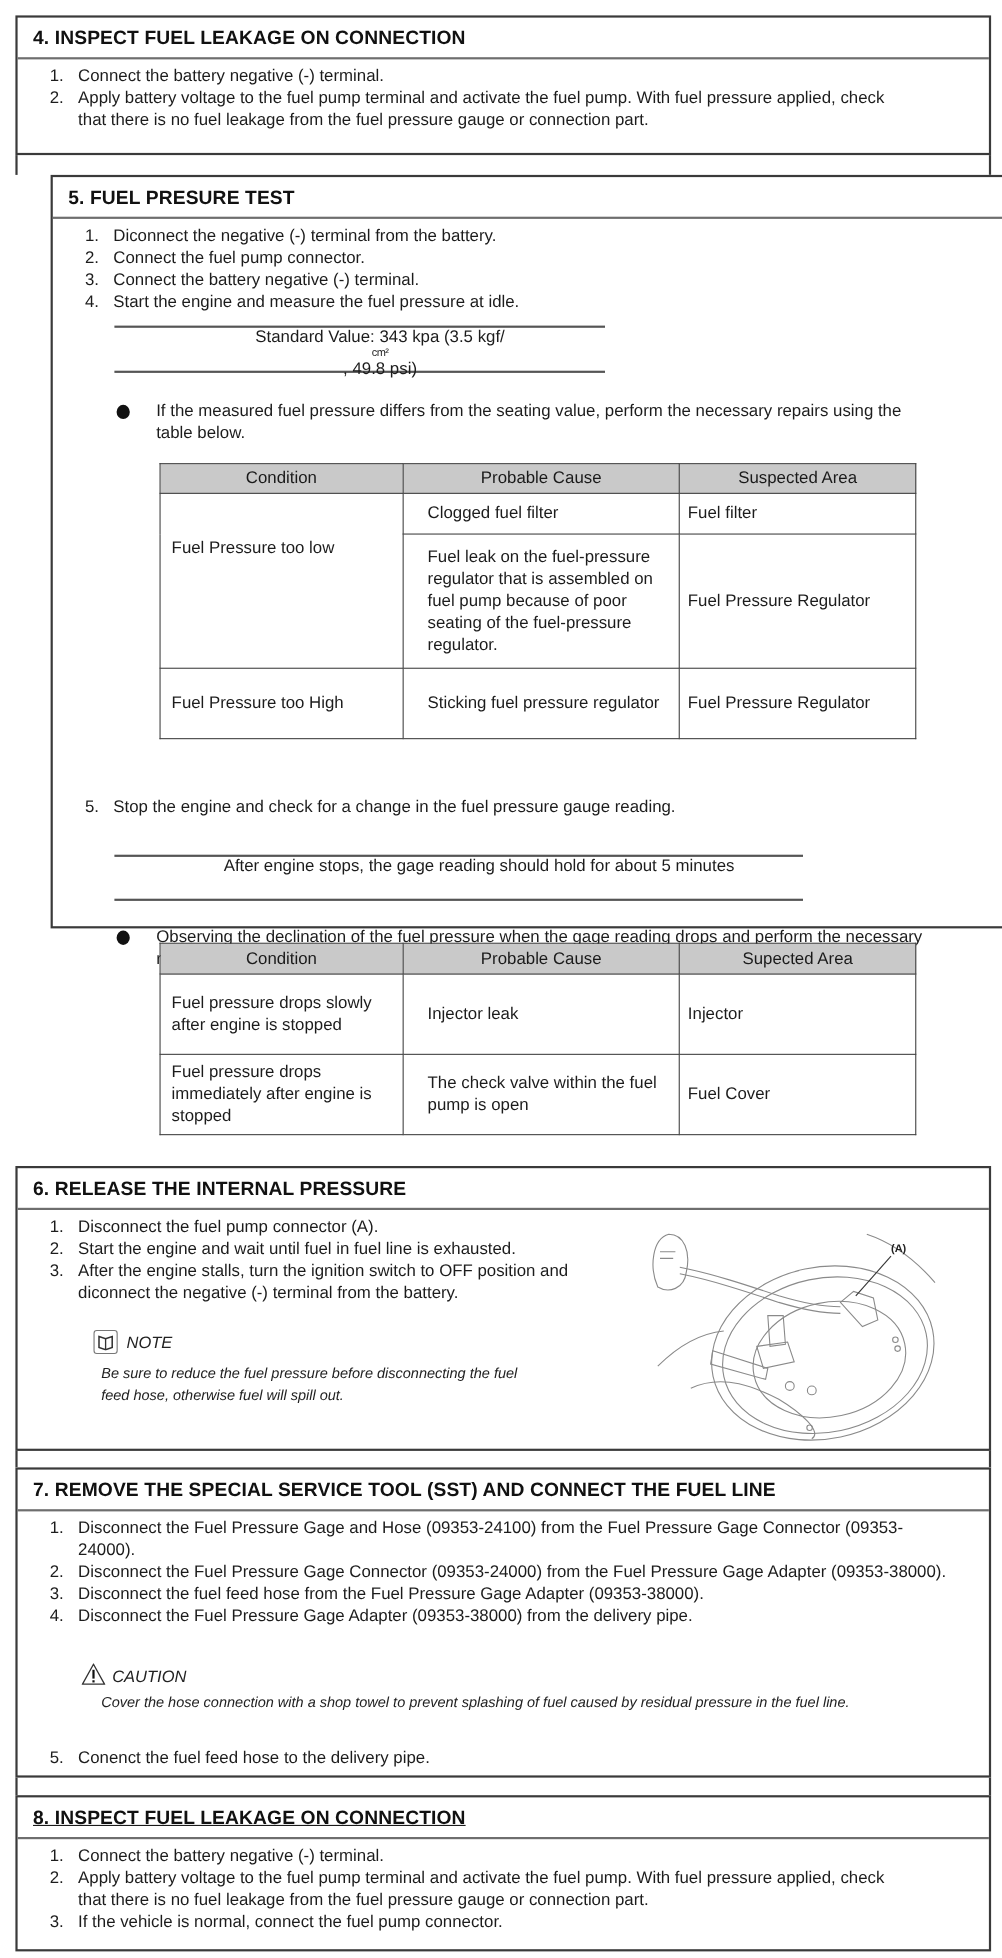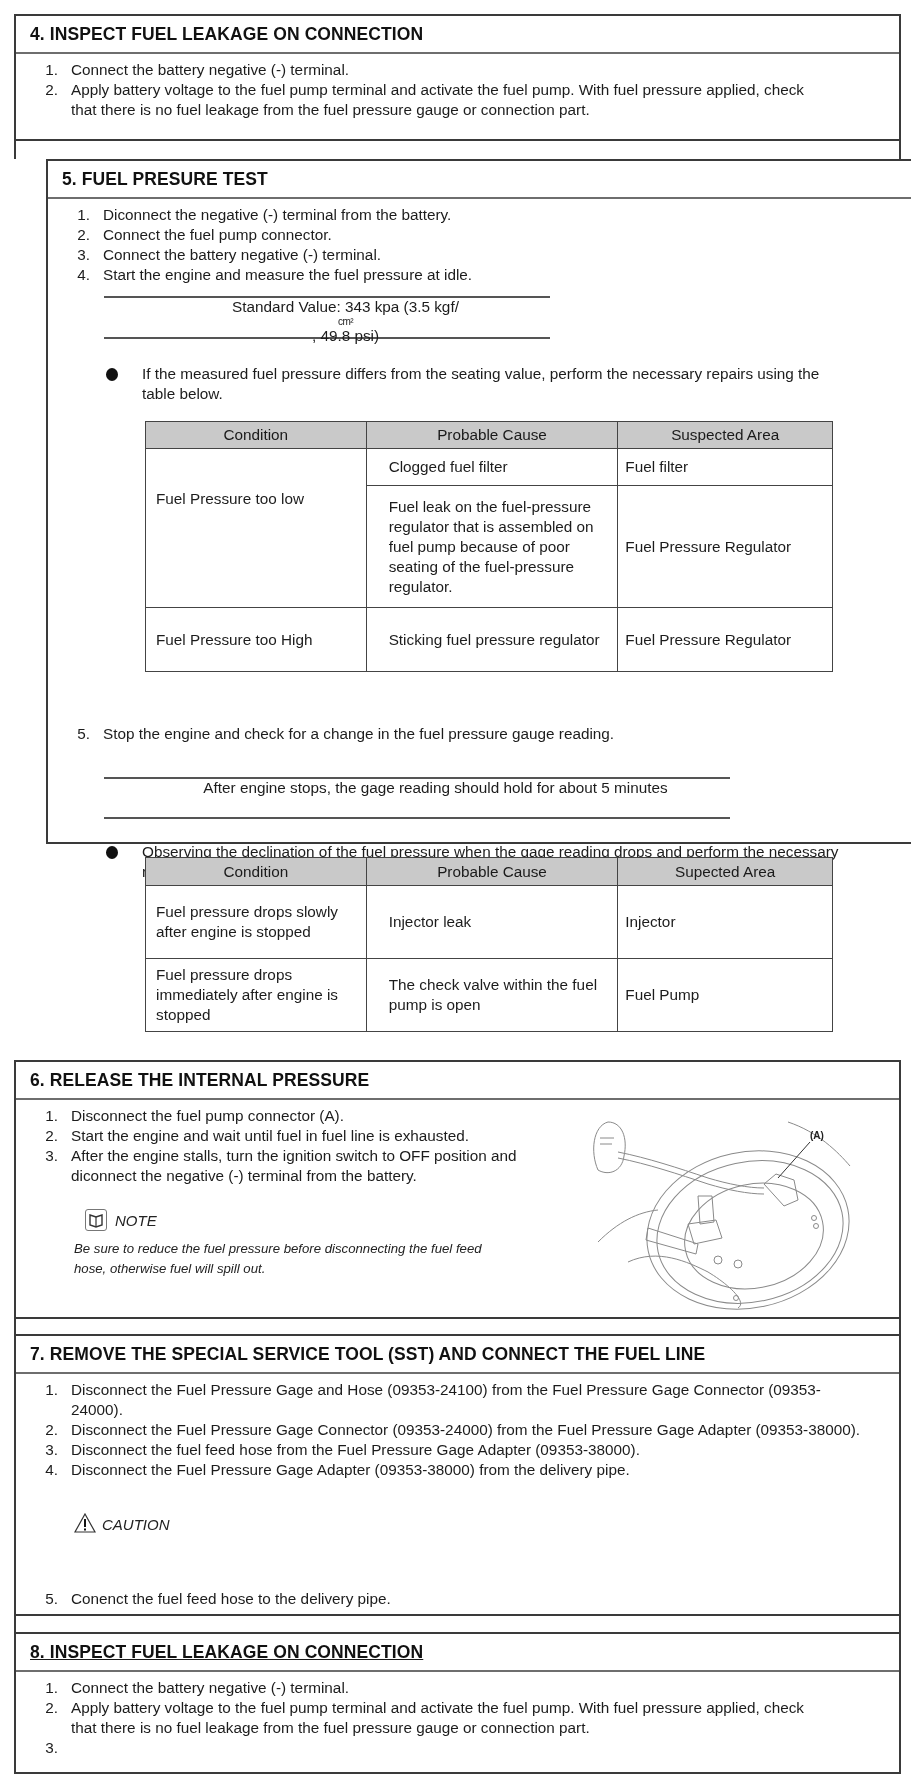--- a/index.html
+++ b/index.html
@@ -28,21 +28,21 @@
   table.grid { position: absolute; border-collapse: collapse; font-size: 15.3px; color: #1c1c1c; }
   table.grid th, table.grid td { border: 1.5px solid #444; vertical-align: middle; line-height: 20px; }
   table.grid th { background: #c9c9c9; font-weight: normal; text-align: center; color: #1a1a1a; }
   table.grid td { padding: 0 8px 0 10px; text-align: left; }
   table.grid td.cause { padding-left: 22px; padding-right: 4px; }
   table.grid td.area { padding-left: 7px; }
 
   .note-block { position: absolute; }
   .note-icon { display: inline-flex; width: 22px; height: 22px; border: 1.5px solid #777; border-radius: 3px; align-items: center; justify-content: center; vertical-align: middle; margin-right: 8px; }
   .label-italic { font-style: italic; font-size: 15px; color: #222; vertical-align: middle; }
-  .italic-text { font-style: italic; font-size: 13.2px; line-height: 20px; color: #222; }
+  .italic-text { font-style: italic; font-size: 13.2px; line-height: 20px; color: #222; margin-left: 18px; }
 
   .figure { position: absolute; }
 </style>
 </head>
 <body>
 
 <div class="section" style="top:14px;height:127px;">
   <div class="head">4. INSPECT FUEL LEAKAGE ON CONNECTION</div>
   <div class="body">
     <ol class="steps" style="top:6px;">
@@ -133,21 +133,21 @@
       </thead>
       <tbody>
         <tr style="height:73px;">
           <td>Fuel pressure drops slowly after engine is stopped</td>
           <td class="cause">Injector leak</td>
           <td class="area">Injector</td>
         </tr>
         <tr style="height:73px;">
           <td>Fuel pressure drops immediately after engine is stopped</td>
           <td class="cause">The check valve within the fuel pump is open</td>
-          <td class="area">Fuel Pump</td>
+          <td class="area">Fuel Cover</td>
         </tr>
       </tbody>
     </table>
   </div>
 </div>
 
 <div class="section" style="top:1060px;height:259px;border-width:2.5px;">
   <div class="head">6. RELEASE THE INTERNAL PRESSURE</div>
   <div class="body">
     <ol class="steps" style="top:6px;right:360px;">
@@ -214,31 +214,32 @@
       <div style="height:24px;display:flex;align-items:center;">
         <span style="display:inline-block;margin-right:6px;">
           <svg width="22" height="20" viewBox="0 0 22 20">
               <path d="M11 1 L21 19 L1 19 Z" fill="none" stroke="#333" stroke-width="1.2"></path>
               <rect x="10" y="6" width="2" height="8" fill="#111"></rect>
               <rect x="10" y="15.5" width="2" height="2" fill="#111"></rect>
             </svg>
         </span>
         <span class="label-italic">CAUTION</span>
       </div>
+      <div class="italic-text" style="margin-top:2px;">Cover the hose connection with a shop towel to prevent splashing of fuel caused by residual pressure in the fuel line.</div>
     </div>
 
     <ol class="steps" style="top:215px;">
       <li><span class="num">5.</span><span>Conenct the fuel feed hose to the delivery pipe.</span></li>
     </ol>
   </div>
 </div>
 <div class="gap" style="top:1616px;height:16px;"></div>
 
 <div class="section" style="top:1632px;height:142px;text-decoration:underline;">
   <div class="head">8. INSPECT FUEL LEAKAGE ON CONNECTION</div>
   <div class="body">
     <ol class="steps" style="top:6px;">
       <li><span class="num">1.</span><span>Connect the battery negative (-) terminal.</span></li>
       <li style="padding-right:90px;"><span class="num">2.</span><span>Apply battery voltage to the fuel pump terminal and activate the fuel pump. With fuel pressure applied, check that there is no fuel leakage from the fuel pressure gauge or connection part.</span></li>
-      <li><span class="num">3.</span></li>
+      <li><span class="num">3.</span><span>If the vehicle is normal, connect the fuel pump connector.</span></li>
     </ol>
   </div>
 </div>
 
 </body></html>

